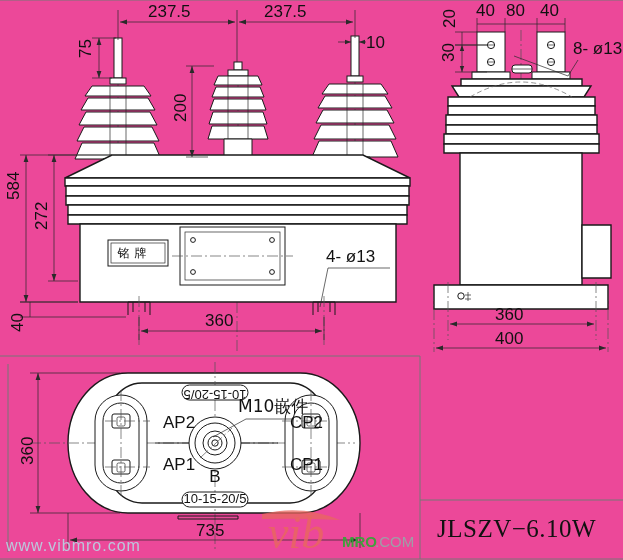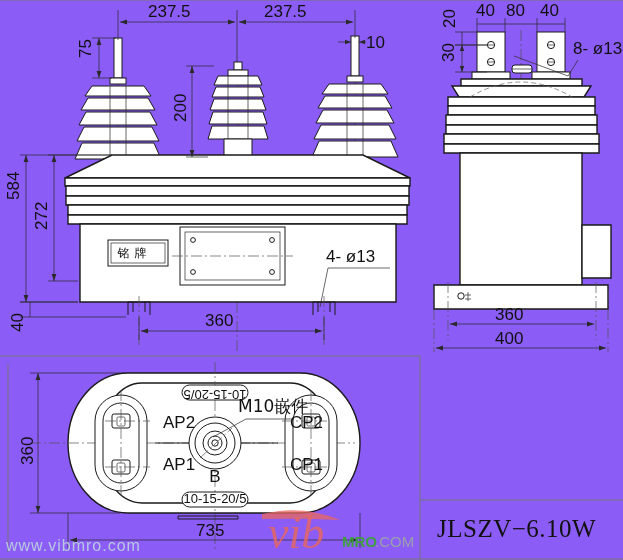--- a/index.html
+++ b/index.html
@@ -1,19 +1,19 @@
 <!DOCTYPE html>
 <html><head>
 <meta charset="utf-8">
 <style>
   html,body{margin:0;padding:0;background:#ffffff;}
   #sheet{
     position:relative;
     width:623px;height:560px;
-    background:#8b5cf6;
+    background:#ec4899;
     font-family:"Liberation Sans", sans-serif;
     overflow:hidden;
   }
   svg{display:block;}
   .dimtxt{
     font-family:"Liberation Sans", sans-serif;
     font-size:17px;
     fill:#111;
   }
   .dimtxt.xs{font-size:13px;}

